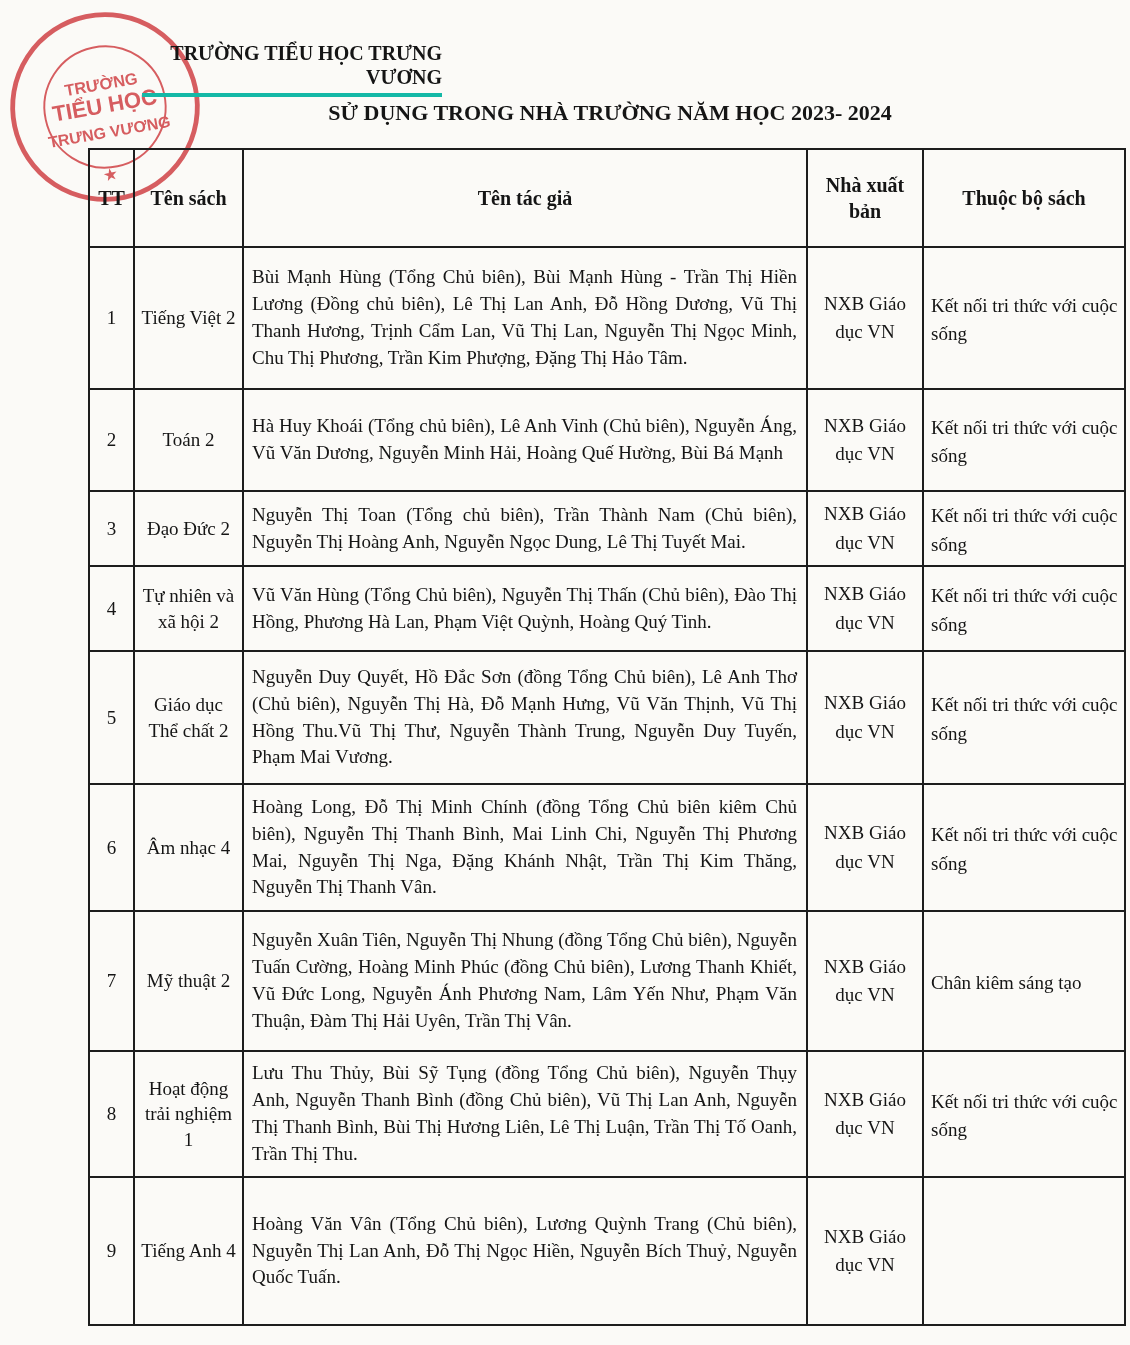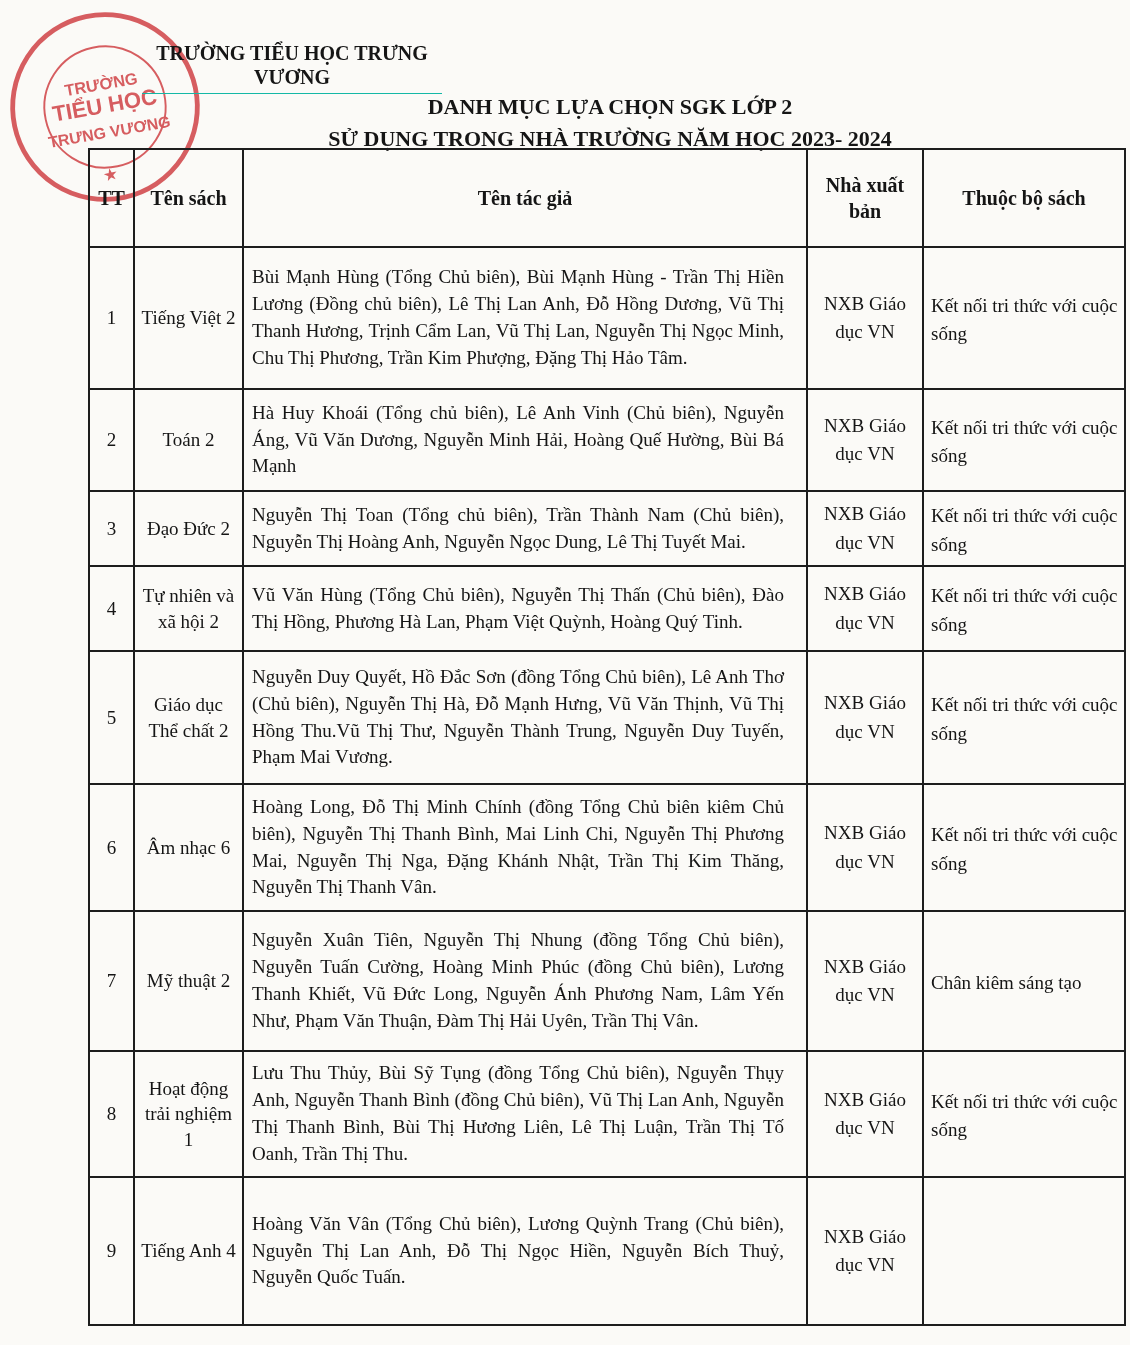--- a/index.html
+++ b/index.html
@@ -14,22 +14,23 @@
 
   
   .org-block {
     position:absolute; top:33px; left:142px; width:300px;
     text-align:center; font-size:20px; line-height:1.2;
   }
   .org-line1 { letter-spacing:.3px; }
   .org-line2 {
     display:inline-block; margin-top:8px;
     font-weight:bold;
-    border-bottom:1px solid #14b8a6;
+    border-bottom:4px solid #14b8a6;
     padding-bottom:4px;
+    text-align:right;
   }
   .title-block {
     position:absolute; top:94px; left:190px; width:840px;
     text-align:center; font-weight:bold; font-size:22px; line-height:1.2;
   }
   .title-line2 { margin-top:6px; }
 
   
   .stamp {
     position:absolute; left:4px; top:6px;
@@ -56,21 +57,21 @@
     border:2px solid #1d1d1d;
     vertical-align:middle;
     overflow:hidden;
   }
   .book-table thead th {
     height:96px; font-weight:bold; font-size:20px;
     text-align:center; padding:0 4px; line-height:1.3;
   }
   td.c-tt     { text-align:center; }
   td.c-sach   { text-align:center; padding:4px 5px;  line-height:1.35; }
-  td.c-tacgia { text-align:justify; padding:3px 22px 3px 8px; line-height:1.42; }
+  td.c-tacgia { text-align:justify; padding:3px 9px 3px 8px; line-height:1.42; }
   td.c-nxb    { text-align:center; padding:0 11px; line-height:1.5;margin-left:20px; }
   td.c-bo     { text-align:left;   padding:4px 4px 0 7px; line-height:1.5; }
 </style>
 </head>
 <body>
 
 <div class="page" style="--stamp-ink: #d5494d;">
 
   <svg class="stamp" viewBox="0 0 210 210">
     <g transform="rotate(-12 105 105)">
@@ -87,21 +88,20 @@
       </g>
       <text x="96" y="180" font-size="15" text-anchor="middle">★</text>
     </g>
   </svg>
 
   <div class="org-block">
     <div><span class="org-line2">TRƯỜNG TIỂU HỌC TRƯNG VƯƠNG</span></div>
   </div>
 
   <div class="title-block">
-    <div class="title-line1">DANH MỤC LỰA CHỌN SGK LỚP 2</div>
     <div class="title-line2">SỬ DỤNG TRONG NHÀ TRƯỜNG  NĂM HỌC 2023- 2024</div>
   </div>
 
   <table class="book-table">
     <colgroup>
       <col style="width:45px">
         <col style="width:109px">
         <col style="width:564px">
       <col style="width:116px">
         <col style="width:202px">
@@ -146,21 +146,21 @@
         </tr>
         <tr style="height: 133px;">
           <td class="c-tt">5</td>
           <td class="c-sach">Giáo dục Thể chất 2</td>
           <td class="c-tacgia">Nguyễn Duy Quyết, Hồ Đắc Sơn (đồng Tổng Chủ biên), Lê Anh Thơ (Chủ biên), Nguyễn Thị Hà, Đỗ Mạnh Hưng, Vũ Văn Thịnh, Vũ Thị Hồng Thu.Vũ Thị Thư, Nguyễn Thành Trung, Nguyễn Duy Tuyến, Phạm Mai Vương.</td>
           <td class="c-nxb">NXB Giáo dục VN</td>
           <td class="c-bo">Kết nối tri thức với cuộc sống</td>
         </tr>
         <tr style="height: 127px;">
           <td class="c-tt">6</td>
-          <td class="c-sach">Âm nhạc 6</td>
+          <td class="c-sach">Âm nhạc 4</td>
           <td class="c-tacgia">Hoàng Long, Đỗ Thị Minh Chính (đồng Tổng Chủ biên kiêm Chủ biên), Nguyễn Thị Thanh Bình, Mai Linh Chi, Nguyễn Thị Phương Mai, Nguyễn Thị Nga, Đặng Khánh Nhật, Trần Thị Kim Thăng, Nguyễn Thị Thanh Vân.</td>
           <td class="c-nxb">NXB Giáo dục VN</td>
           <td class="c-bo">Kết nối tri thức với cuộc sống</td>
         </tr>
         <tr style="height: 140px;">
           <td class="c-tt">7</td>
           <td class="c-sach">Mỹ thuật 2</td>
           <td class="c-tacgia">Nguyễn Xuân Tiên, Nguyễn Thị Nhung (đồng Tổng Chủ biên), Nguyễn Tuấn Cường, Hoàng Minh Phúc (đồng Chủ biên), Lương Thanh Khiết, Vũ Đức Long, Nguyễn Ánh Phương Nam, Lâm Yến Như, Phạm Văn Thuận, Đàm Thị Hải Uyên, Trần Thị Vân.</td>
           <td class="c-nxb">NXB Giáo dục VN</td>
           <td class="c-bo">Chân kiêm sáng tạo</td>

